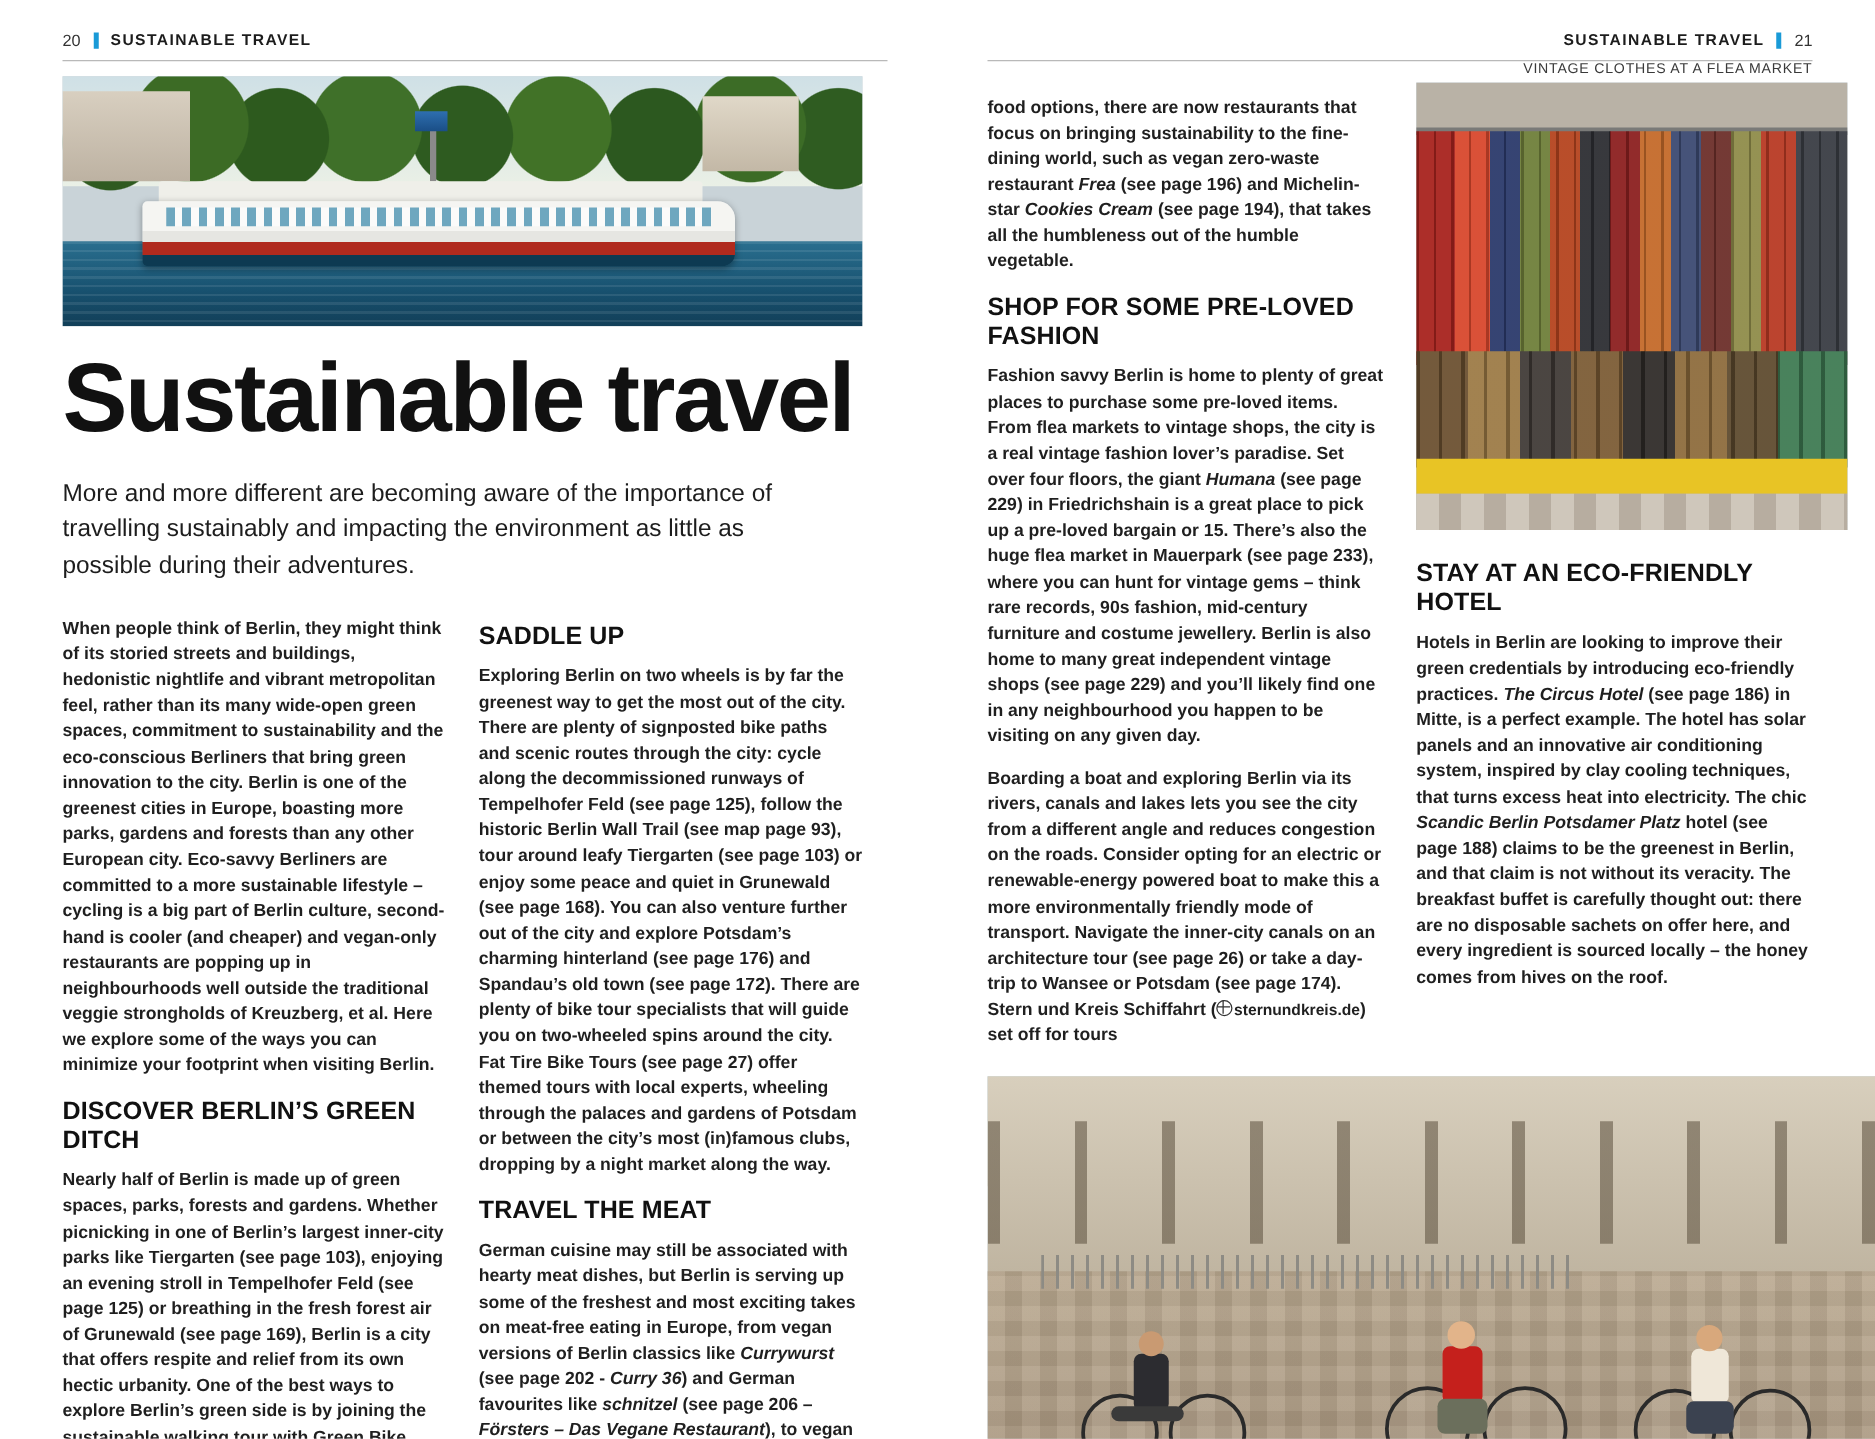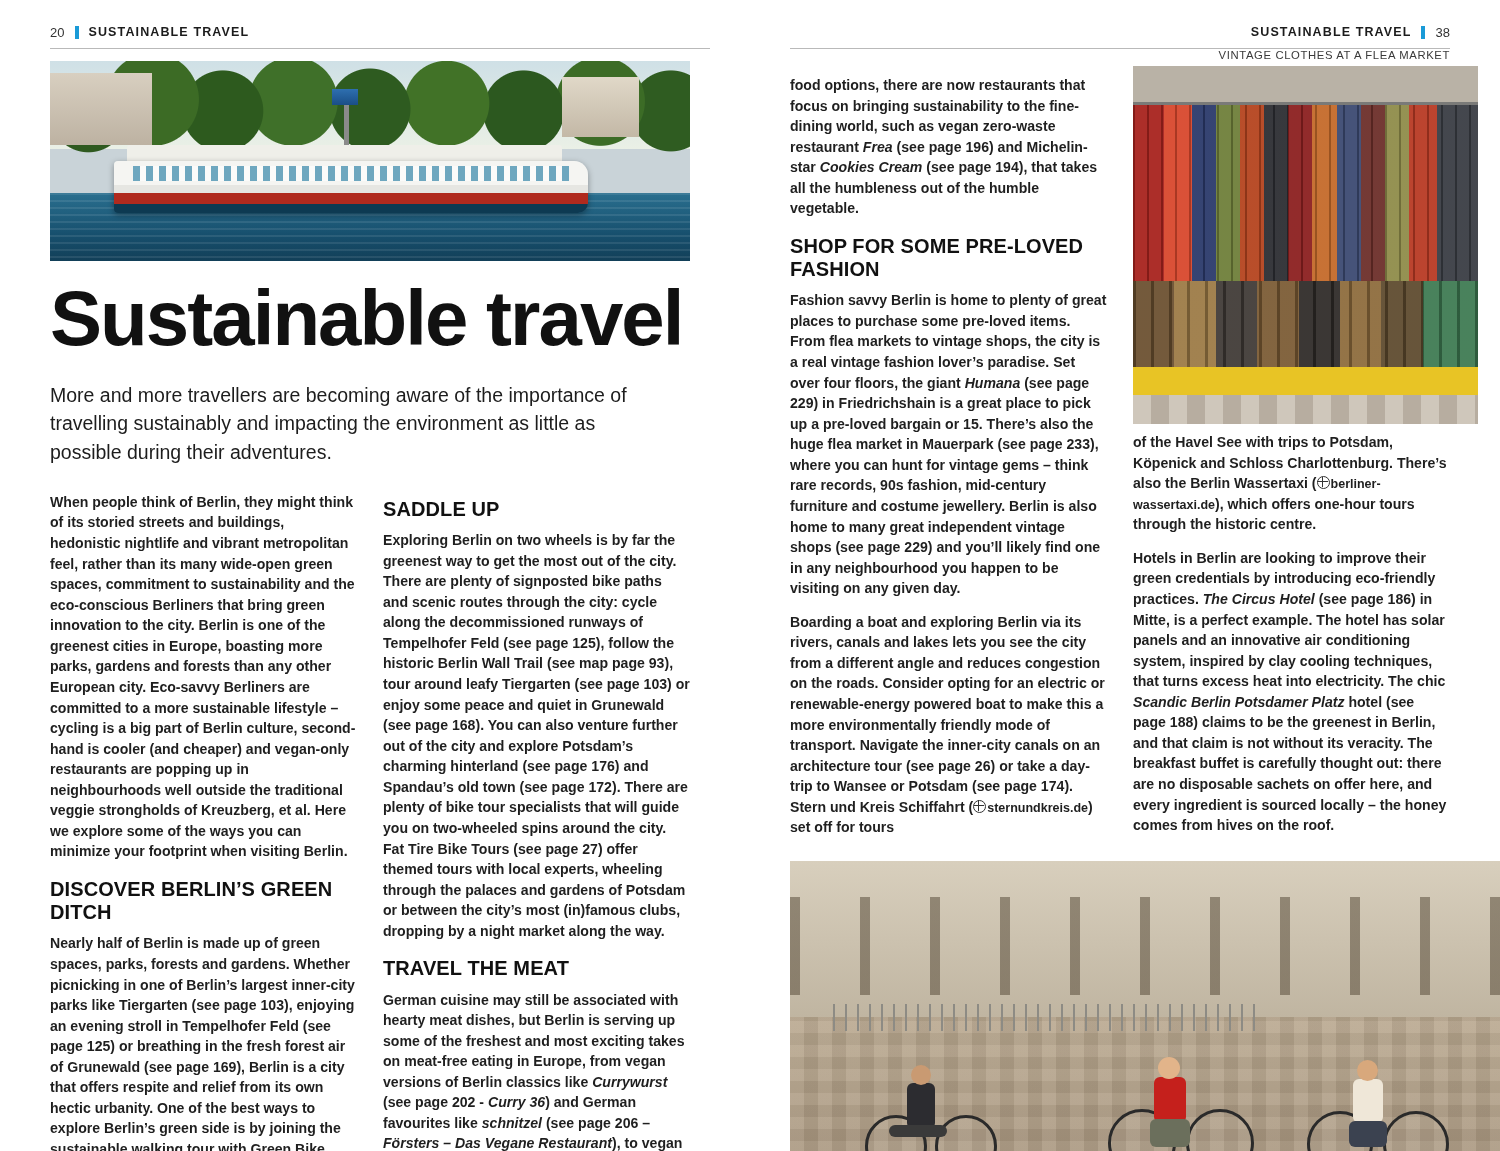--- a/index.html
+++ b/index.html
@@ -261,21 +261,21 @@
       <div class="boat-bldg2"></div>
       <div class="boat-water"></div>
       <div class="boat-flag"></div>
       <div class="boat-flag-top"></div>
       <div class="boat-deck"></div>
       <div class="boat-hull"></div>
     </div>
 
     <h1 class="headline">Sustainable travel</h1>
 
-    <p class="standfirst">More and more travellers are becoming aware of the importance of travelling sustainably and impacting the environment as little as possible during their adventures.</p>
+    <p class="standfirst">More and more different are becoming aware of the importance of travelling sustainably and impacting the environment as little as possible during their adventures.</p>
 
     <div class="cols2">
 
       <div class="col">
         <p class="body">When people think of Berlin, they might think of its storied streets and buildings, hedonistic nightlife and vibrant metropolitan feel, rather than its many wide-open green spaces, commitment to sustainability and the eco-conscious Berliners that bring green innovation to the city. Berlin is one of the greenest cities in Europe, boasting more parks, gardens and forests than any other European city. Eco-savvy Berliners are committed to a more sustainable lifestyle – cycling is a big part of Berlin culture, second-hand is cooler (and cheaper) and vegan-only restaurants are popping up in neighbourhoods well outside the traditional veggie strongholds of Kreuzberg, et al. Here we explore some of the ways you can minimize your footprint when visiting Berlin.</p>
 
         <h2 class="sub">DISCOVER BERLIN’S GREEN DITCH</h2>
         <p class="body"><span>Nearly half of Berlin is made up of green spaces, parks, forests and gardens. Whether picnicking in one of Berlin’s largest inner-city parks like Tiergarten (see page 103), enjoying an evening stroll in Tempelhofer Feld (see page 125) or breathing in the fresh forest air of Grunewald (see page 169), Berlin is a city that offers respite and relief from its own hectic urbanity. One of the best ways to explore Berlin’s green side is by joining the sustainable walking tour with Green Bike Tours (</span><span class="globe"></span><span class="weblink">bit.ly/3Nq7cGB</span><span>). The 2-hour walking tour takes you through some of Berlin’s best green spaces and you’ll learn about sustainable urban planning and green architecture along the way – and yes, they offer green bike tours too!</span></p>
       </div>
 
@@ -289,21 +289,21 @@
       </div>
 
     </div>
   </div>
 
   <div class="page page-right">
 
     <div class="runhead runhead-right">
       <span>SUSTAINABLE TRAVEL</span>
       <span class="bar"></span>
-      <span class="folio">38</span>
+      <span class="folio">21</span>
     </div>
     <div class="rule-right"></div>
 
     <div class="right-top">
 
       <div class="right-col-text">
         <div style="height:26px"></div>
         <p class="body"><span>food options, there are now restaurants that focus on bringing sustainability to the fine-dining world, such as vegan zero-waste restaurant </span><em>Frea</em><span> (see page 196) and Michelin-star </span><em>Cookies Cream</em><span> (see page 194), that takes all the humbleness out of the humble vegetable.</span></p>
 
         <h2 class="sub">SHOP FOR SOME PRE-LOVED FASHION</h2>
@@ -319,22 +319,22 @@
           <div class="flea-bg"></div>
           <div class="flea-rail"></div>
           <div class="flea-clothes"></div>
           <div class="flea-shoes"></div>
           <div class="flea-yellow"></div>
           <div class="flea-floor"></div>
         </div>
 
         <div class="spacer-sm"></div>
 
-        <p class="body"><span>of the Havel See with trips to Potsdam, Köpenick and Schloss Charlottenburg. There’s also the Berlin Wassertaxi (</span><span class="globe"></span><span class="weblink">berliner-wassertaxi.de</span><span>), which offers one-hour tours through the historic centre.</span></p>
-
+
+        <h2 class="sub">STAY AT AN ECO-FRIENDLY HOTEL</h2>
         <p class="body"><span>Hotels in Berlin are looking to improve their green credentials by introducing eco-friendly practices. </span><em>The Circus Hotel</em><span> (see page 186) in Mitte, is a perfect example. The hotel has solar panels and an innovative air conditioning system, inspired by clay cooling techniques, that turns excess heat into electricity. The chic </span><em>Scandic Berlin Potsdamer Platz</em><span> hotel (see page 188) claims to be the greenest in Berlin, and that claim is not without its veracity. The breakfast buffet is carefully thought out: there are no disposable sachets on offer here, and every ingredient is sourced locally – the honey comes from hives on the roof.</span></p>
       </div>
     </div>
 
     <div class="photo photo-cyclists" style="margin-top:10px;">
       <div class="cy-sky"></div>
       <div class="cy-bldg"></div>
       <div class="cy-ground"></div>
       <div class="cy-fence"></div>
 

